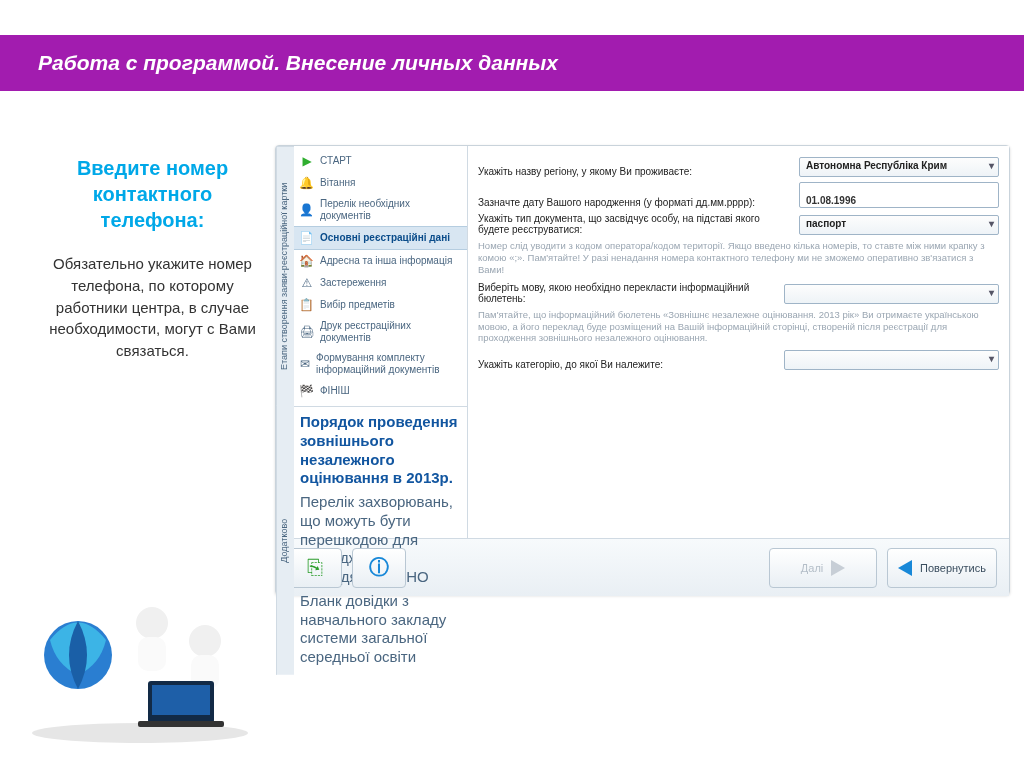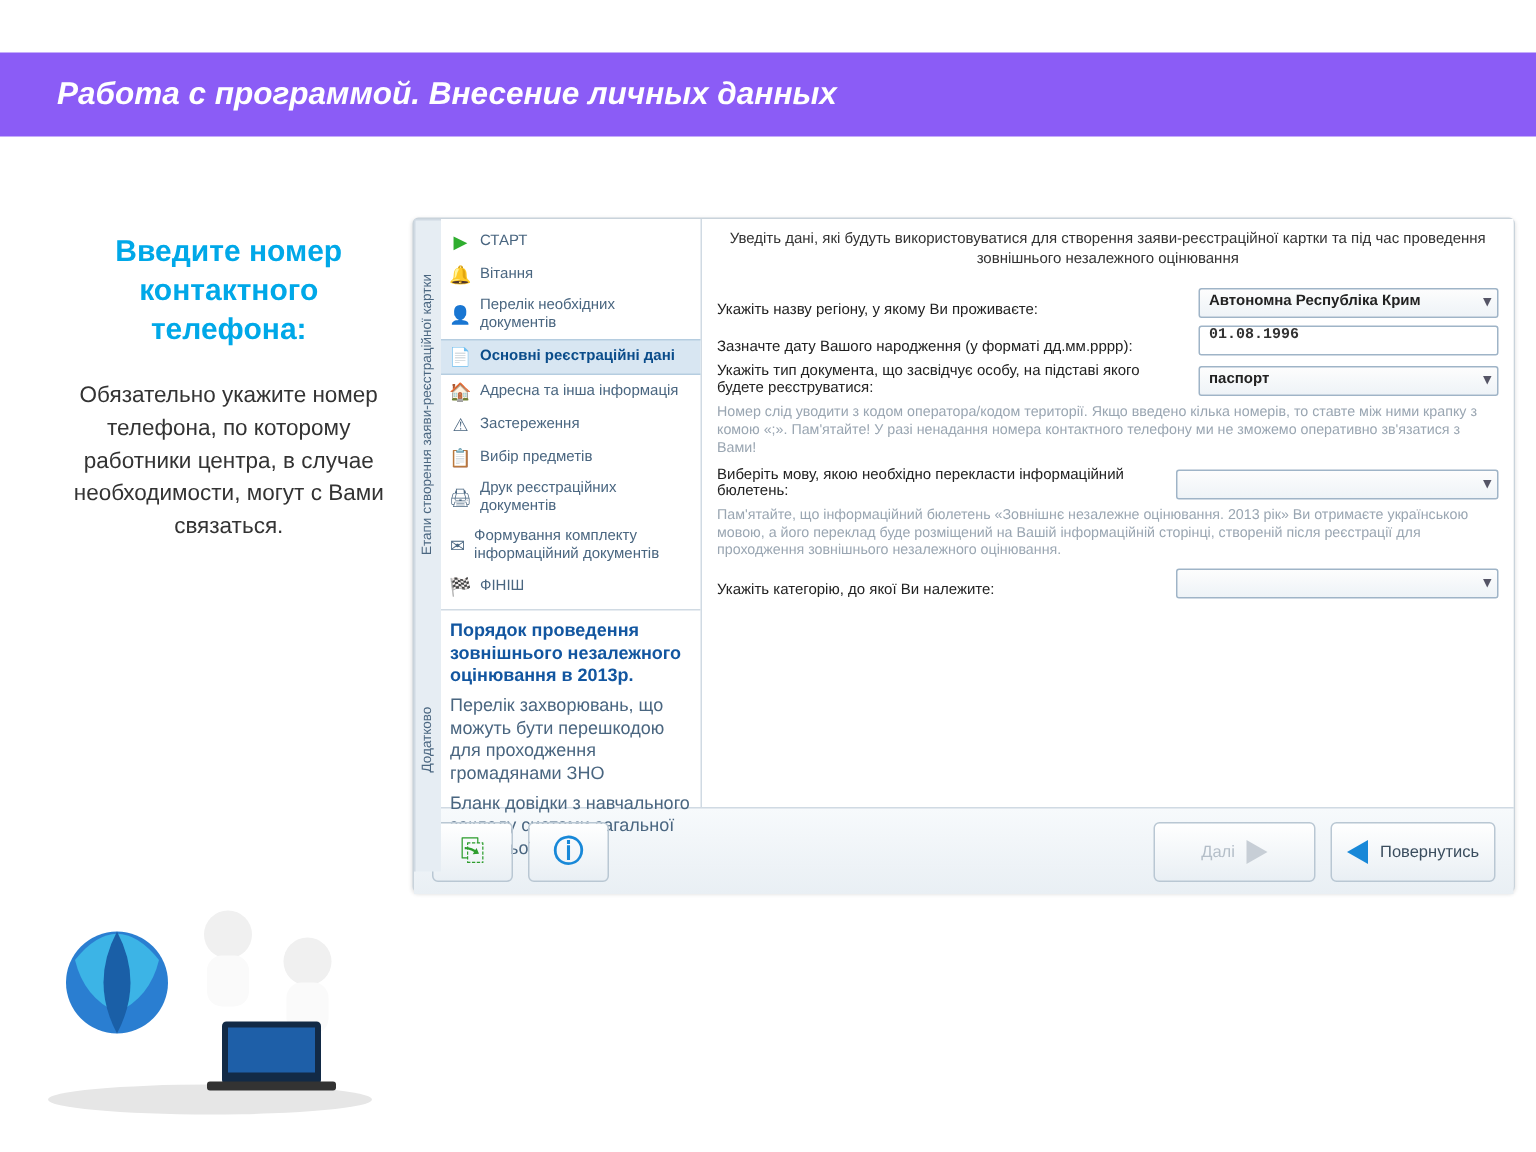--- a/index.html
+++ b/index.html
@@ -1,20 +1,20 @@
 <!DOCTYPE html>
 <html><head>
 <meta charset="utf-8">
 <style>
   * { box-sizing: border-box; margin: 0; padding: 0; font-family: Arial, sans-serif; }
   body { width: 1024px; height: 768px; background: #fff; position: relative; overflow: hidden; }
 
   .banner {
     position: absolute; top: 35px; left: 0; width: 1024px; height: 56px;
-    background: #8b5cf6; display: flex; align-items: center; padding-left: 38px;
+    background: #a21caf; display: flex; align-items: center; padding-left: 38px;
   }
   .banner-title { color: #fff; font-size: 21px; font-style: italic; font-weight: bold; }
 
   .left-col { position: absolute; left: 40px; top: 155px; width: 225px; text-align: center; }
   .inst-title { color: #00a8e8; font-size: 20px; font-weight: bold; line-height: 1.3; }
   .inst-body  { color: #333; font-size: 15px; line-height: 1.45; margin-top: 20px; }
 
   .illus { position: absolute; left: 20px; top: 565px; width: 240px; height: 180px; }
 
   .app {
@@ -41,21 +41,21 @@
     display: flex; align-items: center; font-size: 10px; color: #4a6680;
     padding: 4px 6px; gap: 6px; cursor: pointer; line-height: 1.2;
   }
   .nav-item.active {
     background: #d8e6f2; color: #0a4c8a; font-weight: bold;
     border-top: 1px solid #b5cde0; border-bottom: 1px solid #b5cde0;
   }
   .nav-icon { width: 14px; height: 14px; display: inline-flex; align-items: center; justify-content: center; font-size: 12px; }
 
   .side-bottom { display: flex; }
-  .extra-box { flex: 1; padding: 6px 6px 8px 6px; font-size: 12px; line-height: 1.25; border-top:1px solid #d0dae3;}
+  .extra-box { flex: 1; padding: 6px 6px 8px 6px; font-size: 15px; line-height: 1.25; border-top:1px solid #d0dae3;}
   .extra-title { color: #1256a0; font-weight: bold; margin-bottom: 4px; }
   .extra-link  { color: #4a6680; margin-top: 5px; cursor: pointer; }
 
   .main {
     flex: 1; background: #fff; padding: 6px 10px 10px 10px; font-size: 10px; color: #333;
   }
   .main-head { text-align: center; color: #333; padding: 2px 0 8px 0; line-height: 1.25; }
   .frow { display: flex; align-items: flex-end; margin: 5px 0; gap: 8px; }
   .frow .lbl { flex: 1; color: #222; }
   .hint { color: #9aa6b2; font-size: 9.5px; line-height: 1.25; margin: 2px 0 6px 0; }
@@ -63,21 +63,21 @@
   .sel {
     width: 200px; height: 20px; border: 1px solid #9fb4c7; border-radius: 2px;
     background: linear-gradient(#fdfdfd,#eef3f7); font-size: 10px; font-weight: bold;
     padding: 2px 18px 14px 6px; position: relative; color:#222;
   }
   .sel::after {
     content: "▾"; position: absolute; right: 4px; top: 2px; color: #556; font-size: 10px;
   }
   .txt {
     width: 200px; height: 20px; border: 1px solid #9fb4c7; border-radius: 2px;
-    background: #fff; font-size: 10px; font-weight: bold; padding: 0 6px; font-family: Liberation Mono, monospace;
+    background: #fff; font-size: 10px; font-weight: bold; padding: 12px 6px;
   }
   .sel.wide { width: 215px; }
   .phone-wrap { position: relative; display: inline-block; width: 200px; }
   .phone-wrap .txt { width: 200px; border-color:#9fb4c7; }
   .circle {
     position: absolute; left: -10px; top: -6px; width: 140px; height: 30px;
     border: 3px solid #d4122a; border-radius: 50%/60%; pointer-events: none;
   }
 
   .footer {
@@ -182,21 +182,20 @@
         <div class="vtab">Додатково</div>
         <div class="extra-box">
           <div class="extra-title">Порядок проведення зовнішнього незалежного оцінювання  в 2013р.</div>
           <div class="extra-link">Перелік захворювань, що можуть бути перешкодою для проходження громадянами ЗНО</div>
           <div class="extra-link">Бланк довідки з навчального закладу системи загальної середньої освіти</div>
         </div>
       </div>
     </div>
 
     <div class="main">
-      <div class="main-head">Уведіть дані, які будуть використовуватися для створення заяви-реєстраційної картки та під час проведення зовнішнього незалежного оцінювання</div>
 
       <div class="frow">
         <div class="lbl">Укажіть назву регіону, у якому Ви проживаєте:</div>
         <div class="sel">Автономна Республіка Крим</div>
       </div>
 
       <div class="frow">
         <div class="lbl">Зазначте дату Вашого народження (у форматі дд.мм.рррр):</div>
         <div class="txt">01.08.1996</div>
       </div>

